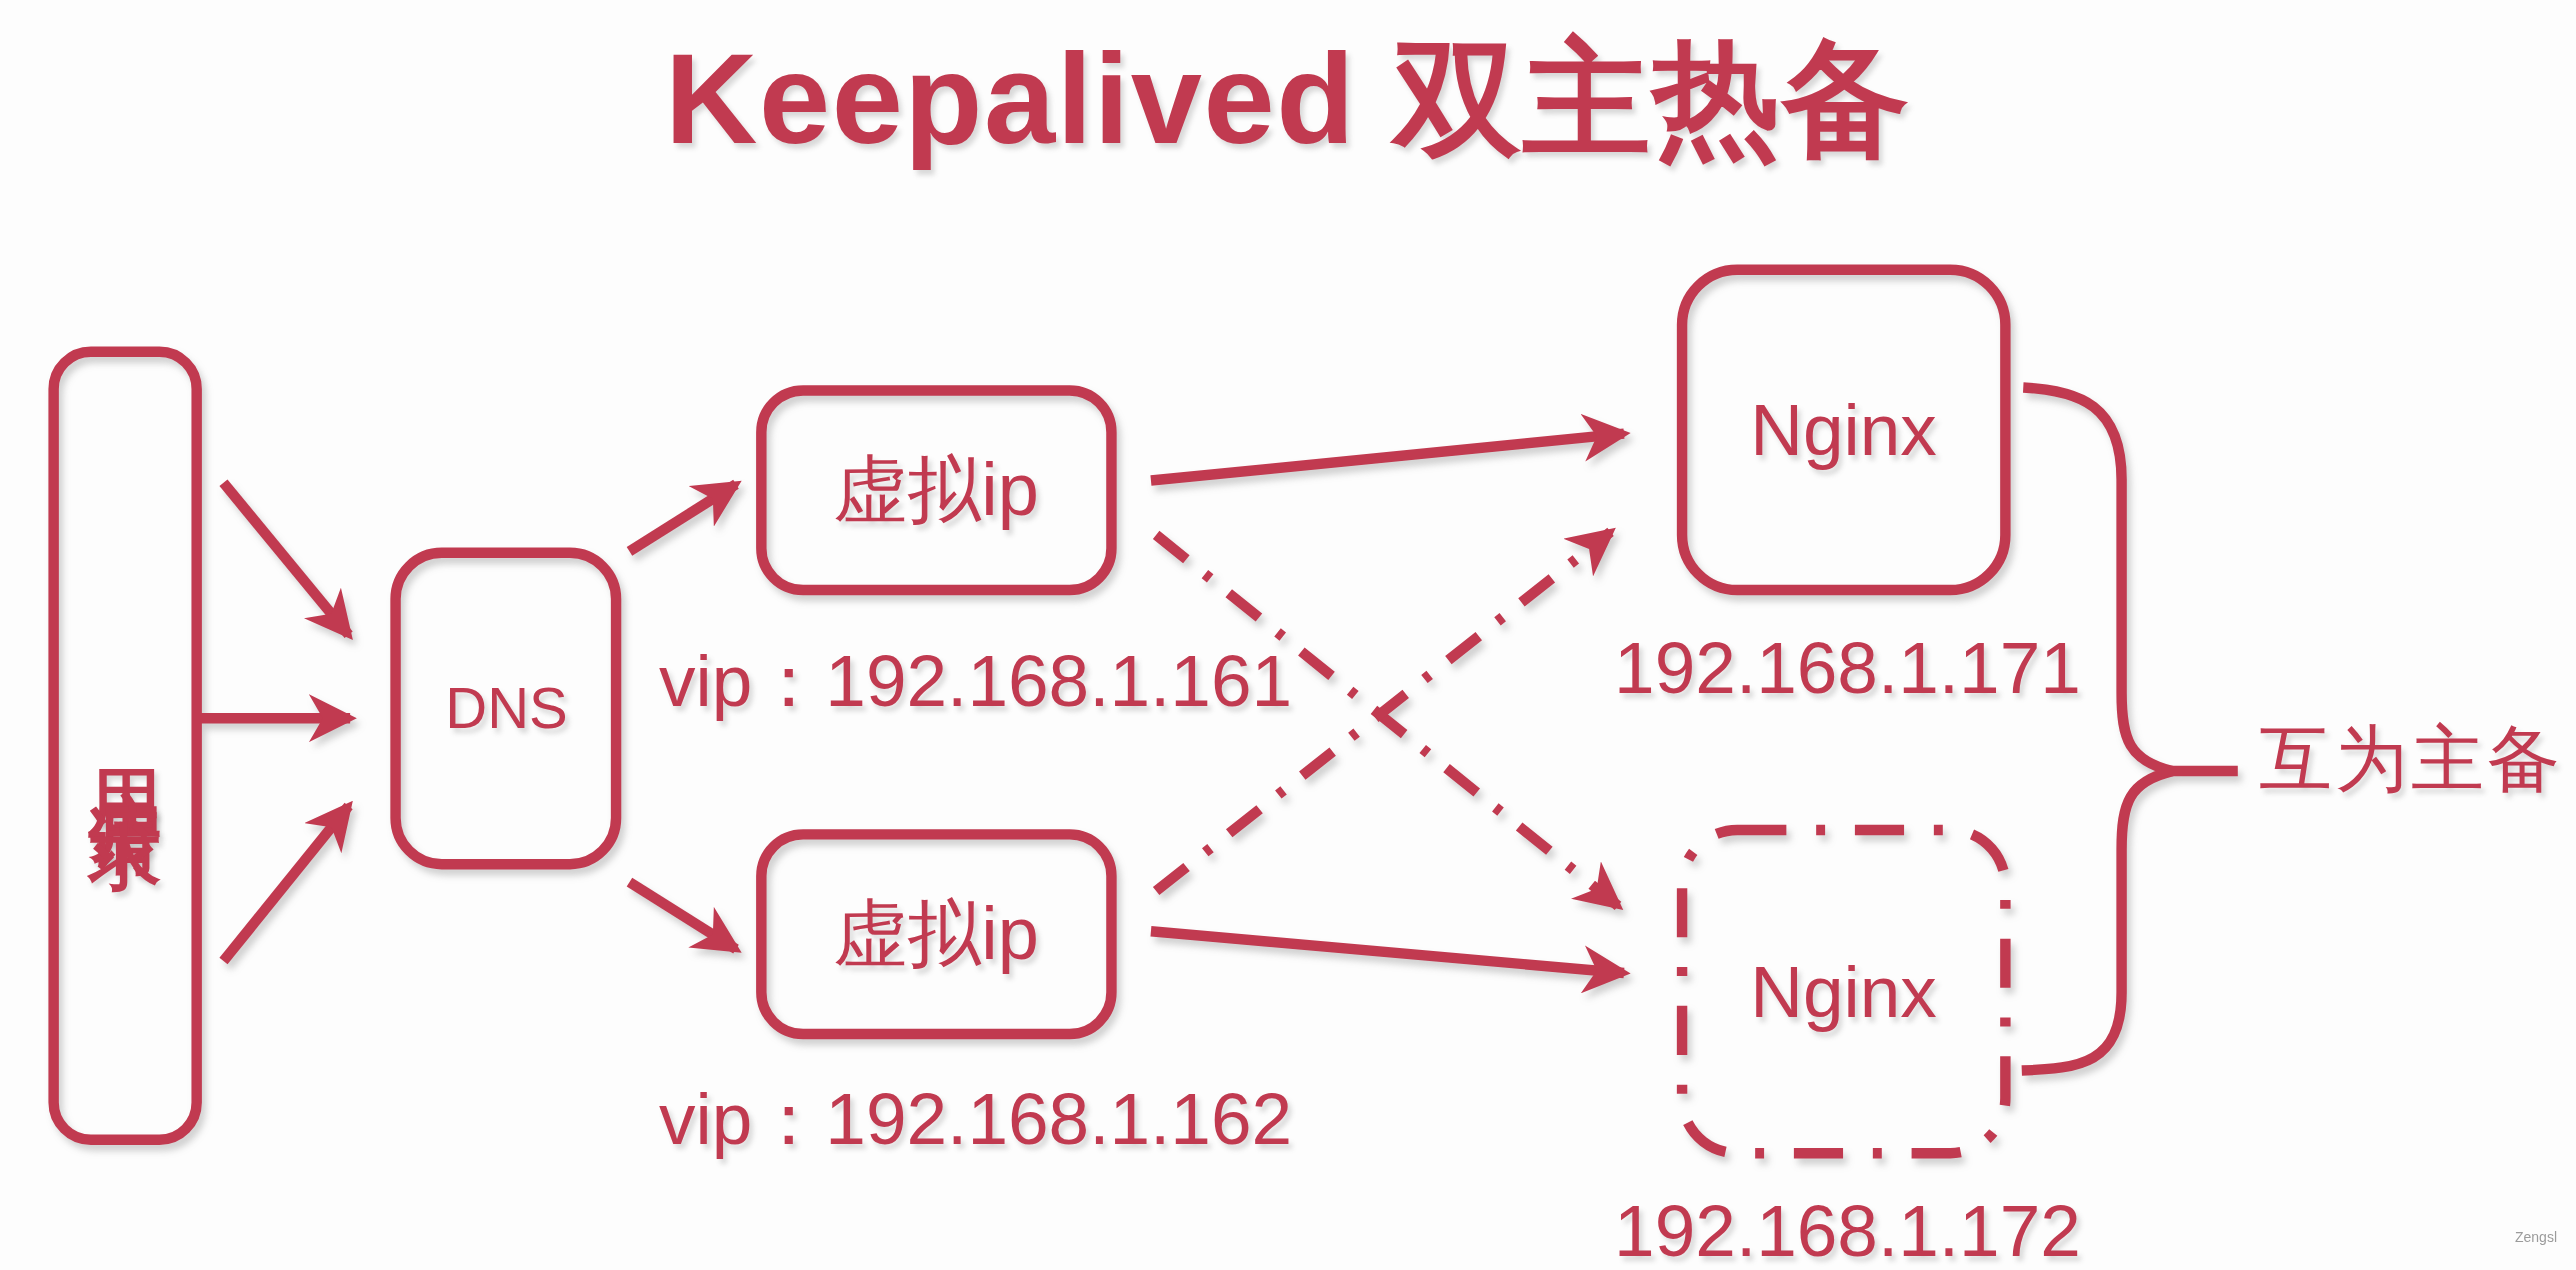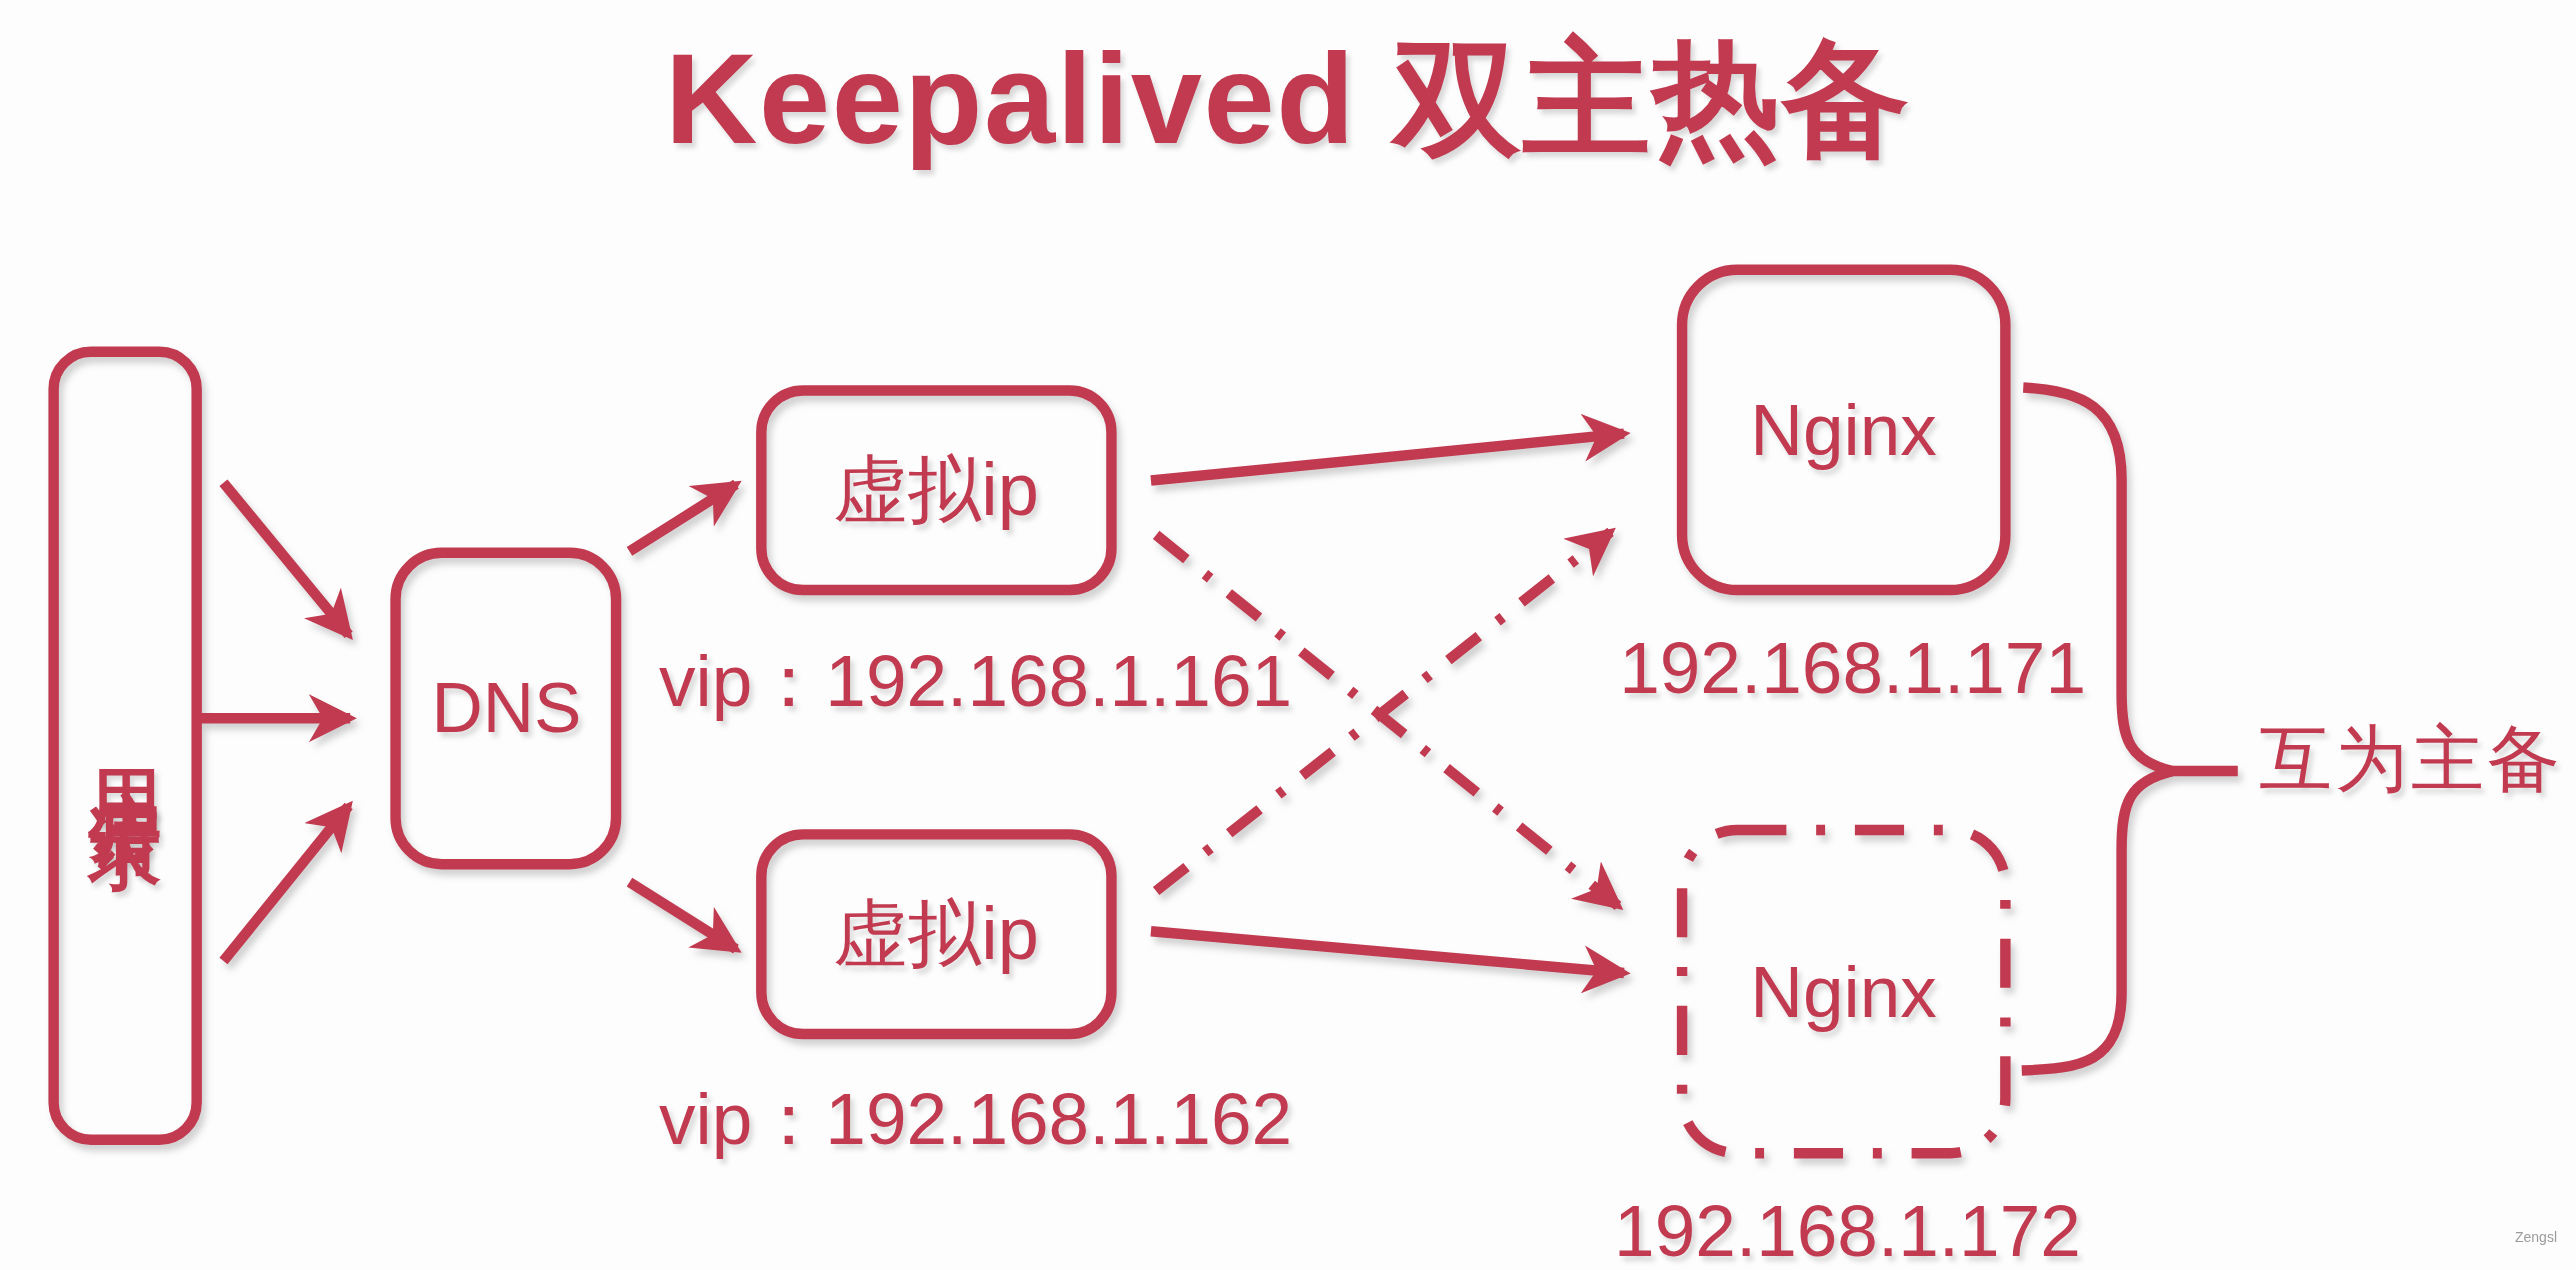--- a/index.html
+++ b/index.html
@@ -24,29 +24,29 @@
   }
   .title{
     left:0;right:0;top:25px;text-align:center;
     font-size:128px;font-weight:bold;letter-spacing:1.5px;
   }
   .boxlbl{display:flex;align-items:center;justify-content:center;text-align:center;}
   .user{left:54px;top:352px;width:143px;height:788px;
     writing-mode:vertical-rl;text-orientation:upright;
     font-size:72px;letter-spacing:16.4px;font-weight:bold;}
   .dns{left:396px;top:553px;width:221px;height:311px;
-    font-size:71px;flex-direction:column;line-height:1.22;}
+    font-size:58px;flex-direction:column;line-height:1.22;}
   .viplbl-top{left:761px;top:390px;width:350px;height:200px;font-size:74px;}
   .viplbl-bottom{left:761px;top:834px;width:350px;height:200px;font-size:74px;}
   .ngxlbl-top{left:1682px;top:270px;width:323px;height:320px;font-size:73px;}
   .ngxlbl-bottom{left:1682px;top:830px;width:323px;height:323px;font-size:73px;}
   .cap{font-size:73px;}
   .cap-vip1{left:659px;top:639px;text-align:right;}
   .cap-vip2{left:659px;top:1077px;}
-  .cap-ip1{left:1609px;top:626px;width:477px;text-align:right;}
+  .cap-ip1{left:1609px;top:626px;width:477px;text-align:center;}
   .cap-ip2{left:1609px;top:1189px;width:477px;text-align:center;}
   .bracelbl{left:2259px;top:717px;font-size:73px;letter-spacing:3px;text-align:right;}
   .watermark{left:2515px;top:1229px;font-size:14px;
     color:var(--wm,#9b9b9b);text-shadow:none;}
 </style>
 </head>
 <body>
 
 <div class="stage">
 

